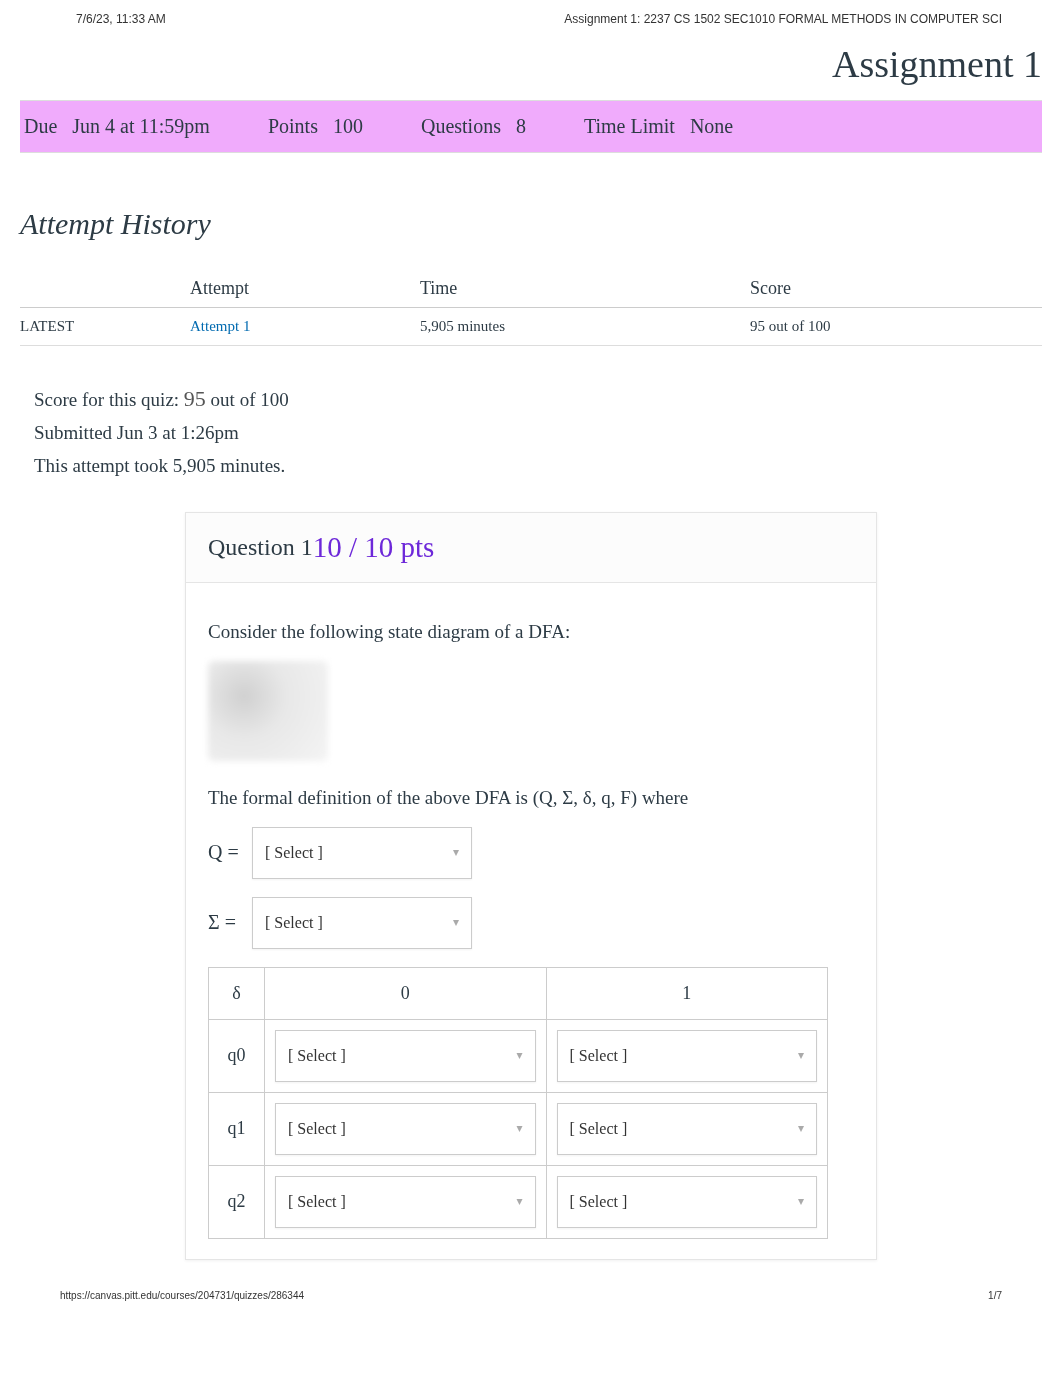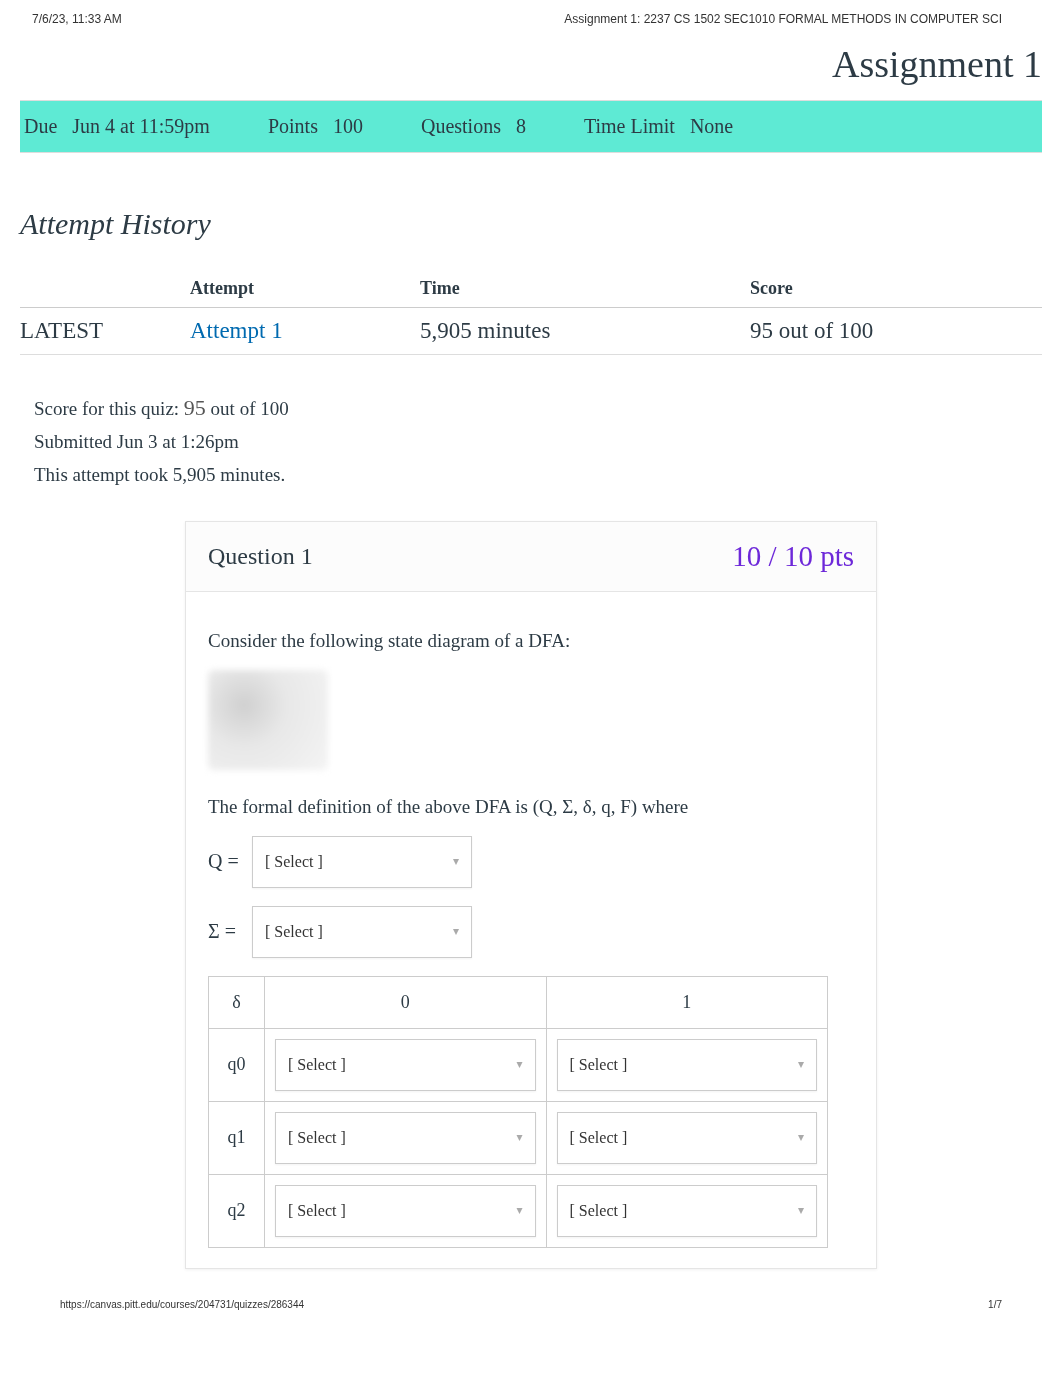--- a/index.html
+++ b/index.html
@@ -12,64 +12,64 @@
   }
   .page {
     padding: 0 20px;
     box-sizing: border-box;
   }
   .print-header {
     display: flex;
     justify-content: space-between;
     font-size: 12px;
     color: #333;
-    padding: 12px 60px 8px 32px;
+    padding: 12px 60px 8px 76px;
     font-family: Arial, sans-serif;
   }
   h1.title {
     font-size: 38px;
     font-weight: 400;
     margin: 8px 0 14px 0;
     text-align: right;
   }
   .meta-bar {
     border-top: 1px solid #ddd;
     border-bottom: 1px solid #ddd;
     padding: 14px 4px;
     display: flex;
     gap: 58px;
     font-size: 20px;
     align-items: center;
-    background: #5eead4;
+    background: #f0abfc;
   }
   .meta-bar .lbl {
     margin-right: 10px;
   }
   h2.section {
     font-size: 30px;
     font-weight: 400;
     margin: 54px 0 29px 0;
     font-style: italic;
   }
   table.history {
     width: 100%;
     border-collapse: collapse;
     font-size: 17px;
   }
   table.history th {
     text-align: left;
-    font-weight: 700;
+    font-weight: 400;
     padding: 8px 0;
     border-bottom: 1px solid #ccc;
     font-size: 18px;
   }
   table.history td {
     padding: 10px 0;
     border-bottom: 1px solid #ddd;
-    font-size: 23px;
+    font-size: 15px;
     margin-top: 28px;
   }
   .col-tag { width: 170px; font-size: 14px; }
   .col-attempt { width: 230px; }
   .col-time { width: 330px; }
   .attempt-link { color: #006ab0; }
   .score-block {
     margin-top: 34px;
     font-size: 19px;
     line-height: 1.7;
@@ -81,21 +81,20 @@
   }
   .question-card {
     margin: 30px auto 0 auto;
     width: 690px;
     border: 1px solid #e5e5e5;
     box-shadow: 0 1px 3px rgba(0,0,0,0.06);
     background: #fff;
   }
   .question-card .hdr {
     display: flex;
-    justify-content: space-between;
     align-items: center;
     padding: 18px 22px;
     border-bottom: 1px solid #e5e5e5;
     background: #fcfcfc;
   }
   .question-card .hdr .qtitle {
     font-size: 24px;
   }
   .question-card .hdr .pts {
     font-size: 29px;

